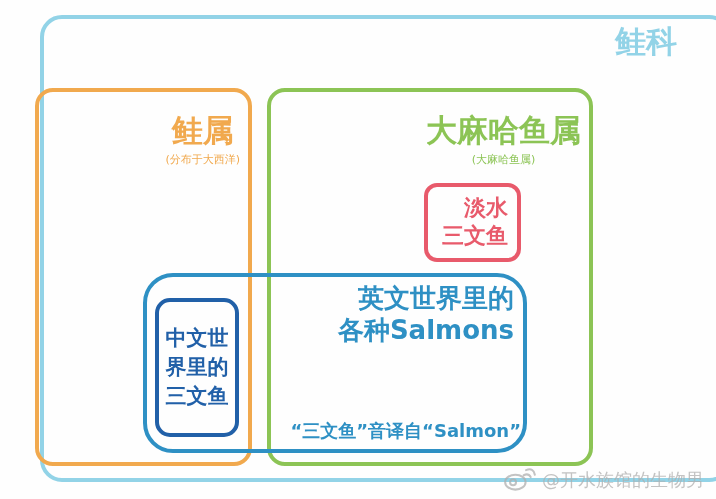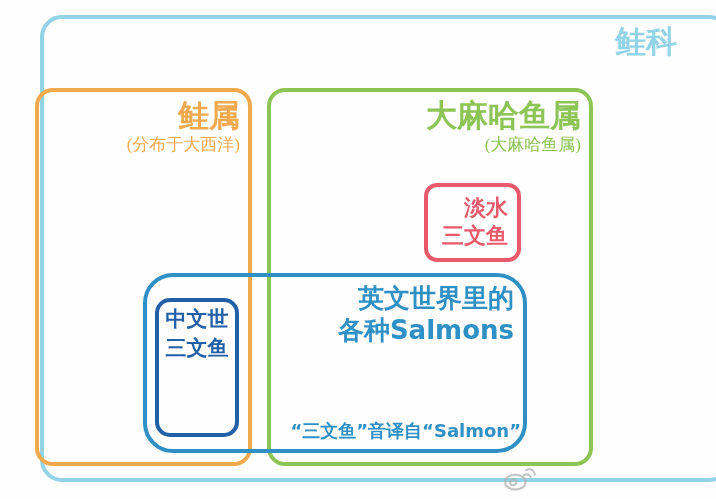--- a/index.html
+++ b/index.html
@@ -28,23 +28,23 @@
     white-space: nowrap;
   }
   .box-orange {
     left: 35px; top: 88px; width: 217px; height: 378px;
     border-color: #f1a94e; border-radius: 18px;
   }
   .box-green {
     left: 267px; top: 88px; width: 326px; height: 378px;
     border-color: #8cc455; border-radius: 18px;
   }
-  .genus-label { position: absolute; top: 5px; right: 8px; text-align: right; white-space: nowrap; font-family: Liberation Serif, serif; }
+  .genus-label { position: absolute; top: 20px; right: 8px; text-align: center; white-space: nowrap; }
   .genus-label .big { font-size: 31px; line-height: 37px; font-weight: bold; }
-  .genus-label .small { font-size: 17px; line-height: 21px; }
+  .genus-label .small { font-size: 11px; line-height: 21px; }
   .box-orange .genus-label { color: #f1a94e; }
   .box-green .genus-label { color: #8cc455; }
   .box-red {
     left: 424px; top: 183px; width: 97px; height: 79px;
     border-color: #e85a6b; border-radius: 13px;
     color: #e85a6b; text-align: right;
     padding: 7px 9px 0 0; font-size: 22px; line-height: 28px; font-weight: bold;
     white-space: nowrap;
   }
   .box-blue {
@@ -57,21 +57,21 @@
     font-size: 26px; line-height: 32px; font-weight: bold; white-space: nowrap;
   }
   .blue-footnote {
     position: absolute; bottom: 6px; right: 2px;
     font-size: 18px; line-height: 24px; font-weight: bold; white-space: nowrap;
   }
   .box-darkblue {
     left: 155px; top: 298px; width: 84px; height: 139px;
     border-color: #2160a8; border-radius: 15px;
     color: #2160a8; text-align: center;
-    padding-top: 3px; font-size: 21px; line-height: 29px; font-weight: bold;
+    padding-top: 22px; font-size: 21px; line-height: 29px; font-weight: bold;
     white-space: nowrap;
   }
   .watermark {
     position: absolute; left: 503px; top: 465px;
     display: flex; align-items: center; gap: 5px;
     color: rgba(175,175,175,0.75); z-index: 10;
   }
   .watermark .wm-text { font-size: 18px; line-height: 26px; white-space: nowrap; }
   .wm-icon { display: inline-block; }
 </style>
@@ -106,27 +106,29 @@
   <div class="box box-blue">
     <div class="blue-heading">
       <div>英文世界里的</div>
       <div>各种Salmons</div>
     </div>
     <div class="blue-footnote">“三文鱼”音译自“Salmon”</div>
   </div>
 
   <div class="box box-darkblue">
     <div>中文世</div>
+    <div>界里的</div>
     <div>三文鱼</div>
   </div>
 
   <div class="watermark">
     <span class="wm-icon">
       <svg width="34" height="26" viewBox="0 0 36 28" fill="none" stroke="rgba(175,175,175,0.75)" stroke-width="2.2" stroke-linecap="round">
         <ellipse cx="13" cy="18.5" rx="11" ry="8"></ellipse>
         <circle cx="10.5" cy="18.5" r="3.2"></circle>
         <path d="M22 11 Q27 8.5 29.5 13"></path>
         <path d="M24.5 5.5 Q32.5 2.5 34 10.5"></path>
       </svg>
     </span>
+    <span class="wm-text">@开水族馆的生物男</span>
   </div>
 
 </div>
 
 </body></html>

